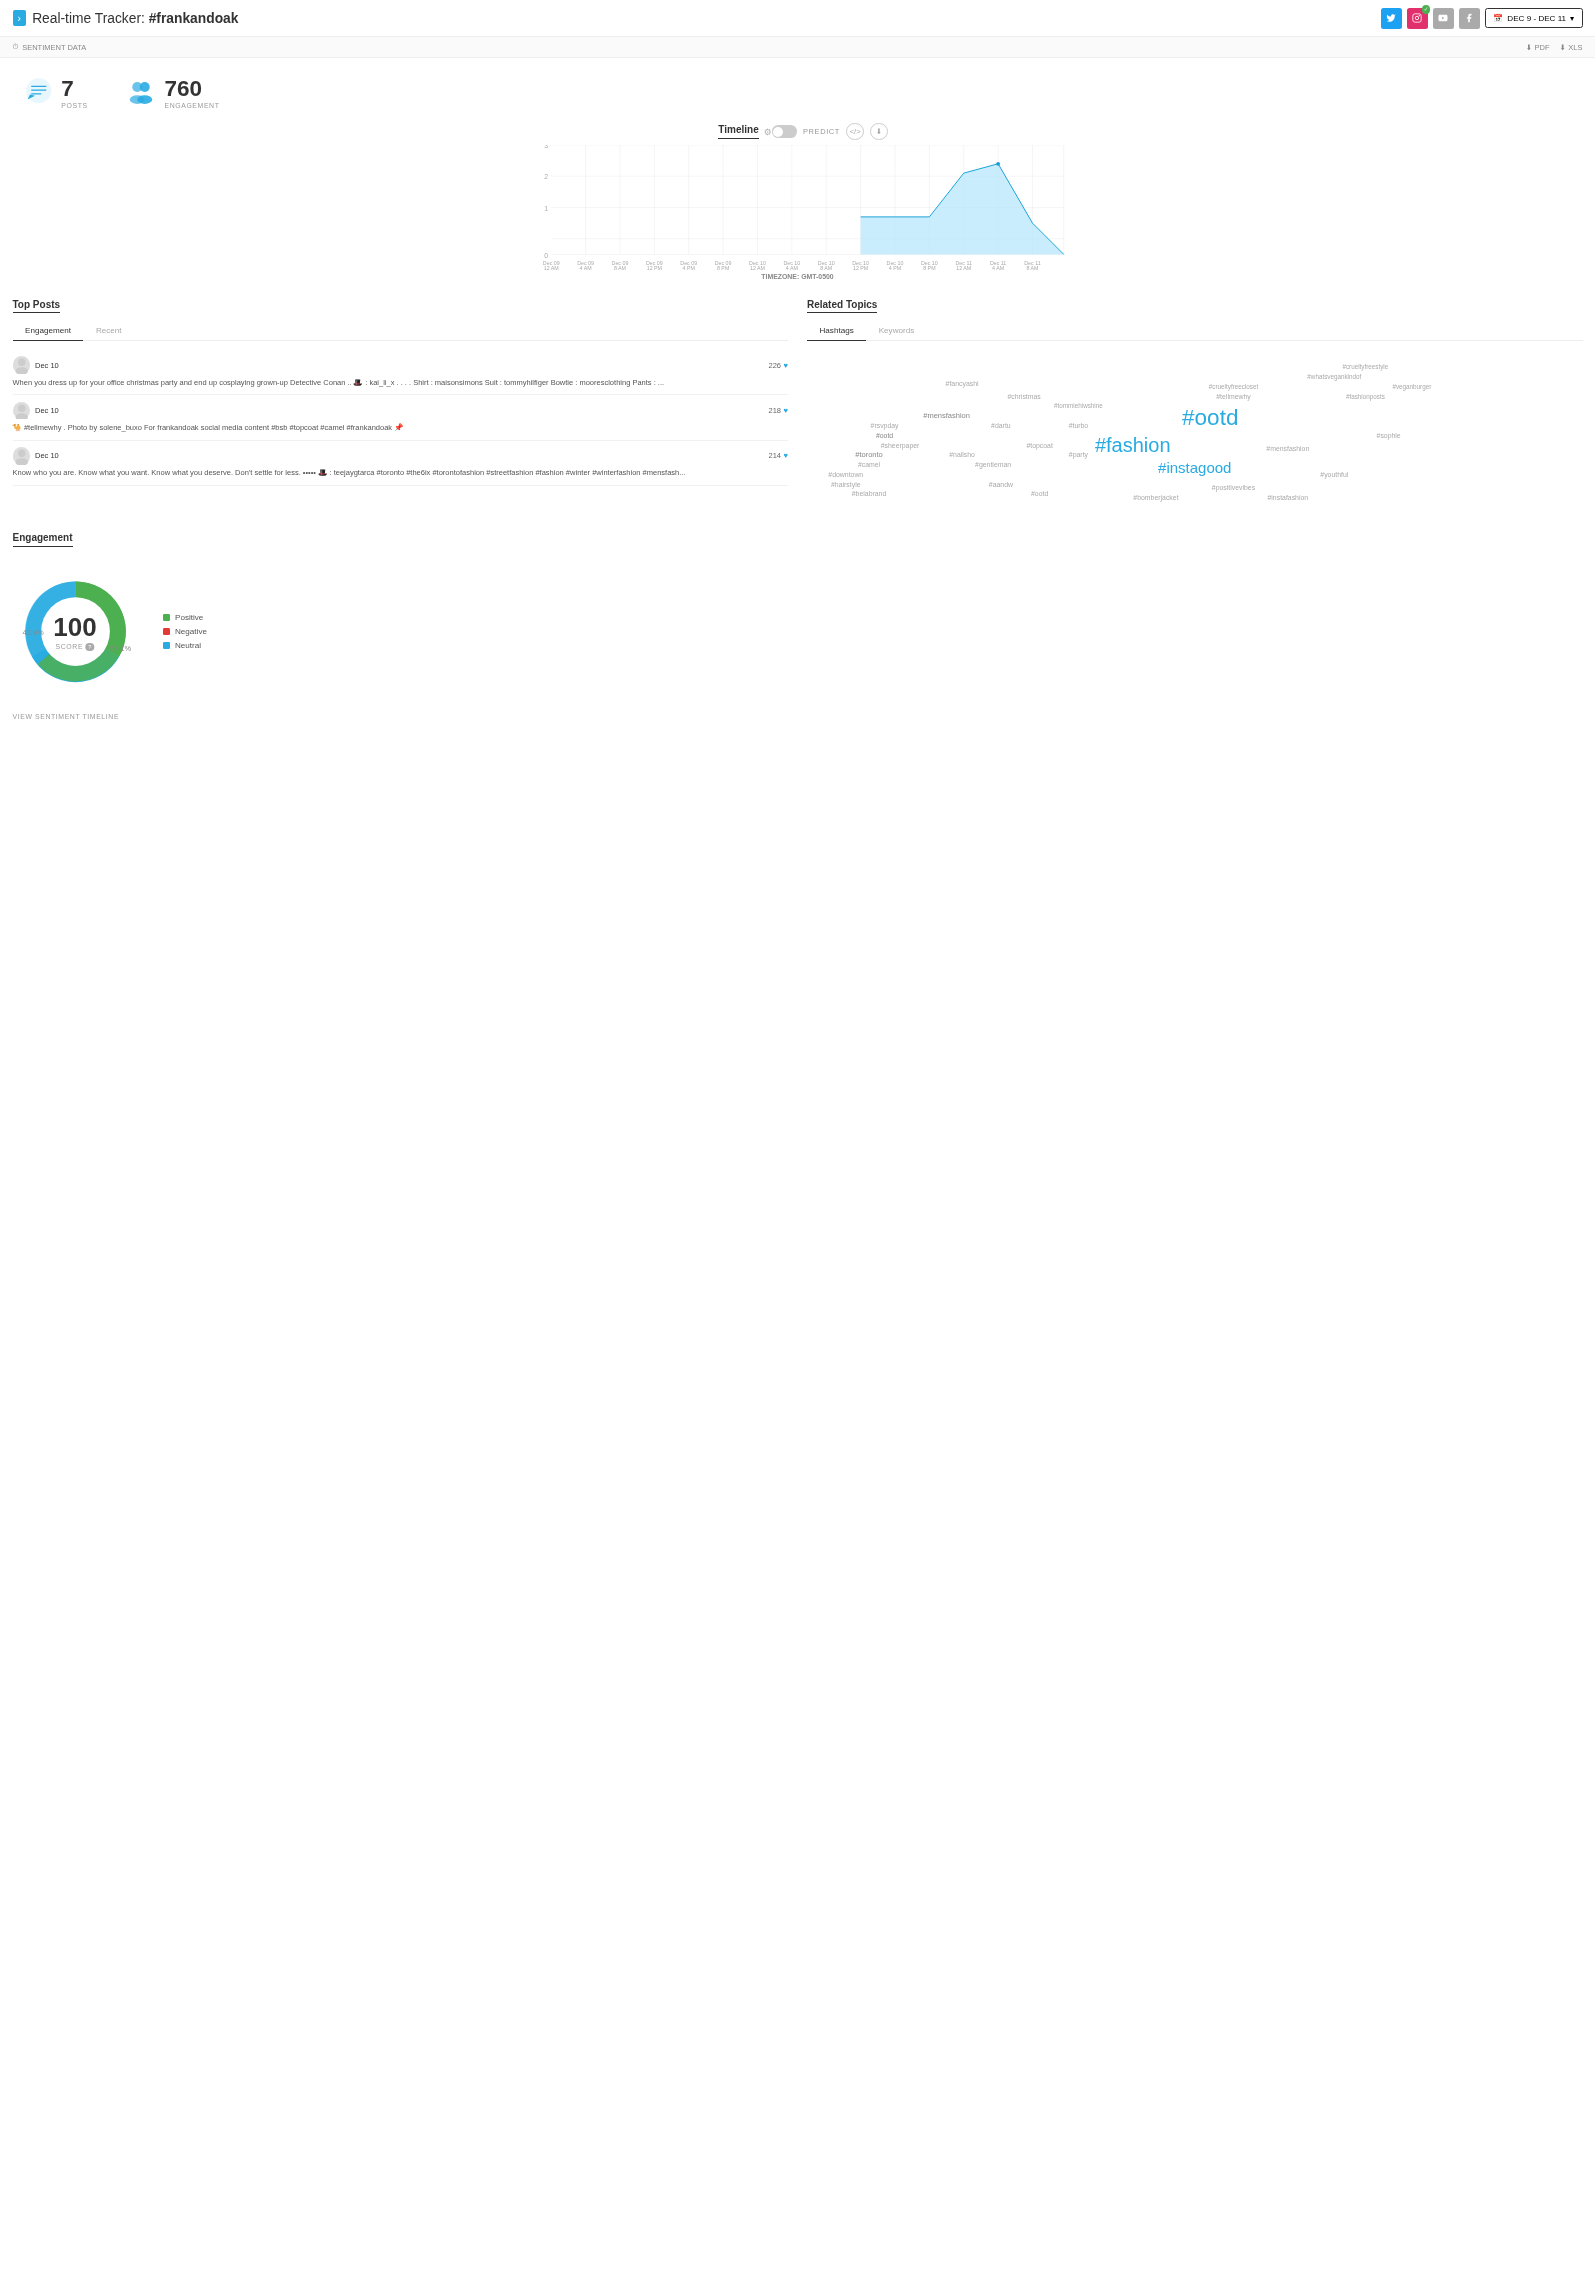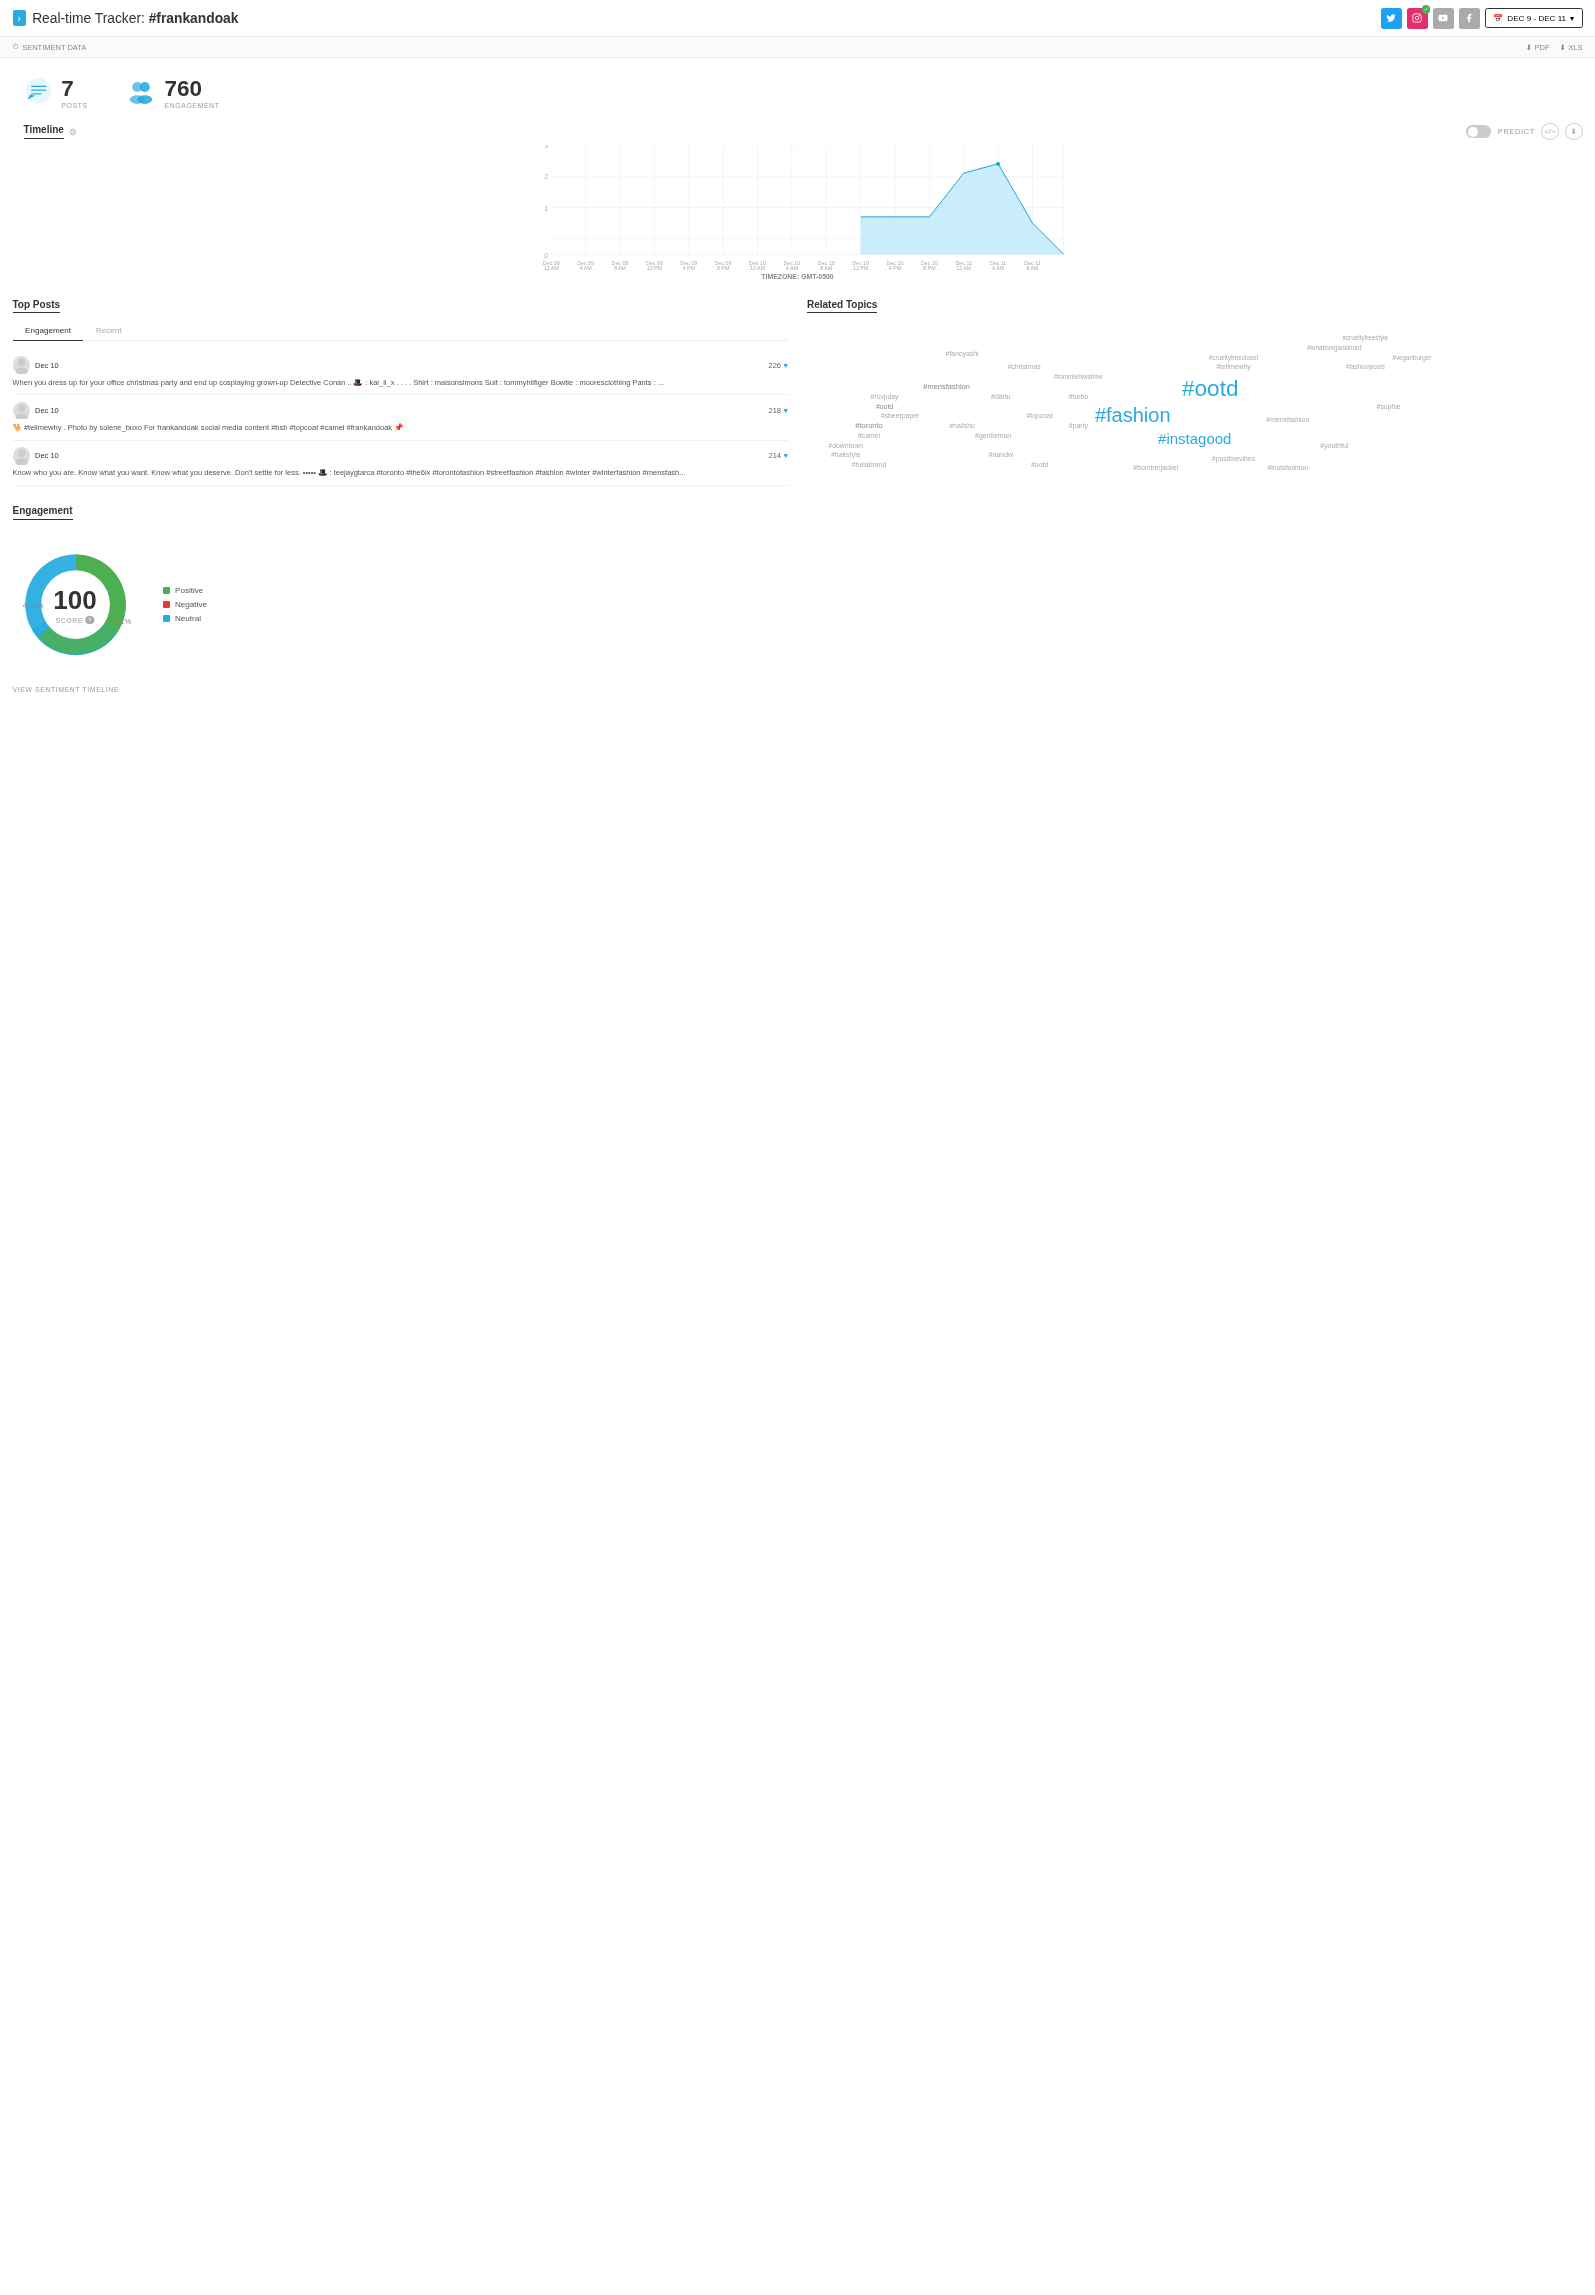--- a/index.html
+++ b/index.html
@@ -56,21 +56,21 @@
     
     .stats-row { display: flex; align-items: center; gap: 38px; padding: 6.3px 0 12.5px 12.5px; }
     .stat-item { display: flex; align-items: center; gap: 8.8px; }
     .stat-icon { font-size: 22.5px; color: #29abe2; }
     .stat-value { font-size: 22.5px; font-weight: bold; color: #333; line-height: 1; }
     .stat-label { font-size: 6.9px; color: #999; letter-spacing: 0.6px; text-transform: uppercase; margin-top: 1.3px; }
     .people-icon { color: #29abe2; font-size: 24px; }
 
     
     .section { margin-bottom: 19px; }
-    .section-header { display: flex; align-items: center; justify-content: space-between; margin-bottom: 5px; margin-left: 11px; }
+    .section-header { display: flex; align-items: center; justify-content: center; margin-bottom: 5px; margin-left: 11px; }
     .section-title { font-size: 10px; font-weight: bold; color: #333; border-bottom: 1.3px solid #333; padding-bottom: 2.5px; display: inline-block; }
     .section-title-wrap { display: flex; align-items: center; gap: 5px; }
     .gear-icon { color: #aaa; cursor: pointer; font-size: 8.8px; }
     .timeline-controls { display: flex; align-items: center; gap: 6.3px; }
     .toggle-switch {
       width: 25px; height: 12.5px; background: #ccc; border-radius: 6.3px;
       position: relative; cursor: pointer;
     }
     .toggle-knob {
       position: absolute; left: 1.3px; top: 1.3px; width: 10px; height: 10px;
@@ -389,20 +389,24 @@
             <span class="heart">♥</span>
           </div>
         </div>
         <div class="post-text">Know who you are. Know what you want. Know what you deserve. Don't settle for less. ••••• 🎩 : teejaygtarca #toronto #the6ix #torontofashion #streetfashion #fashion #winter #winterfashion #mensfash...</div>
       </div>
 
     </div>
 
     <div class="col-right">
       <div class="section-title" style="margin-bottom:7.5px;">Related Topics</div>
+      <div class="related-tabs">
+        <div class="related-tab active">Hashtags</div>
+        <div class="related-tab">Keywords</div>
+      </div>
       <div class="word-cloud" id="word-cloud-container" style="height:163px;">
       <span class="wc-word" style="font-size: 22.5px; color: rgb(41, 171, 226); left: 52%; top: 42%; transform: translate(-50%, -50%);">#ootd</span>
           <span class="wc-word" style="font-size: 20px; color: rgb(41, 171, 226); left: 42%; top: 58%; transform: translate(-50%, -50%);">#fashion</span>
           <span class="wc-word" style="font-size: 15px; color: rgb(41, 171, 226); left: 50%; top: 72%; transform: translate(-50%, -50%);">#instagood</span>
           <span class="wc-word" style="font-size: 6.3px; color: rgb(170, 170, 170); left: 72%; top: 10%; transform: translate(-50%, -50%);">#crueltyfreestyle</span>
           <span class="wc-word" style="font-size: 6.3px; color: rgb(170, 170, 170); left: 68%; top: 16%; transform: translate(-50%, -50%);">#whatsvegankindof</span>
           <span class="wc-word" style="font-size: 6.9px; color: rgb(170, 170, 170); left: 20%; top: 20%; transform: translate(-50%, -50%);">#fancyashi</span>
           <span class="wc-word" style="font-size: 6.3px; color: rgb(170, 170, 170); left: 55%; top: 22%; transform: translate(-50%, -50%);">#crueltyfreecloset</span>
           <span class="wc-word" style="font-size: 6.3px; color: rgb(170, 170, 170); left: 78%; top: 22%; transform: translate(-50%, -50%);">#veganburger</span>
           <span class="wc-word" style="font-size: 6.9px; color: rgb(170, 170, 170); left: 28%; top: 28%; transform: translate(-50%, -50%);">#christmas</span>

